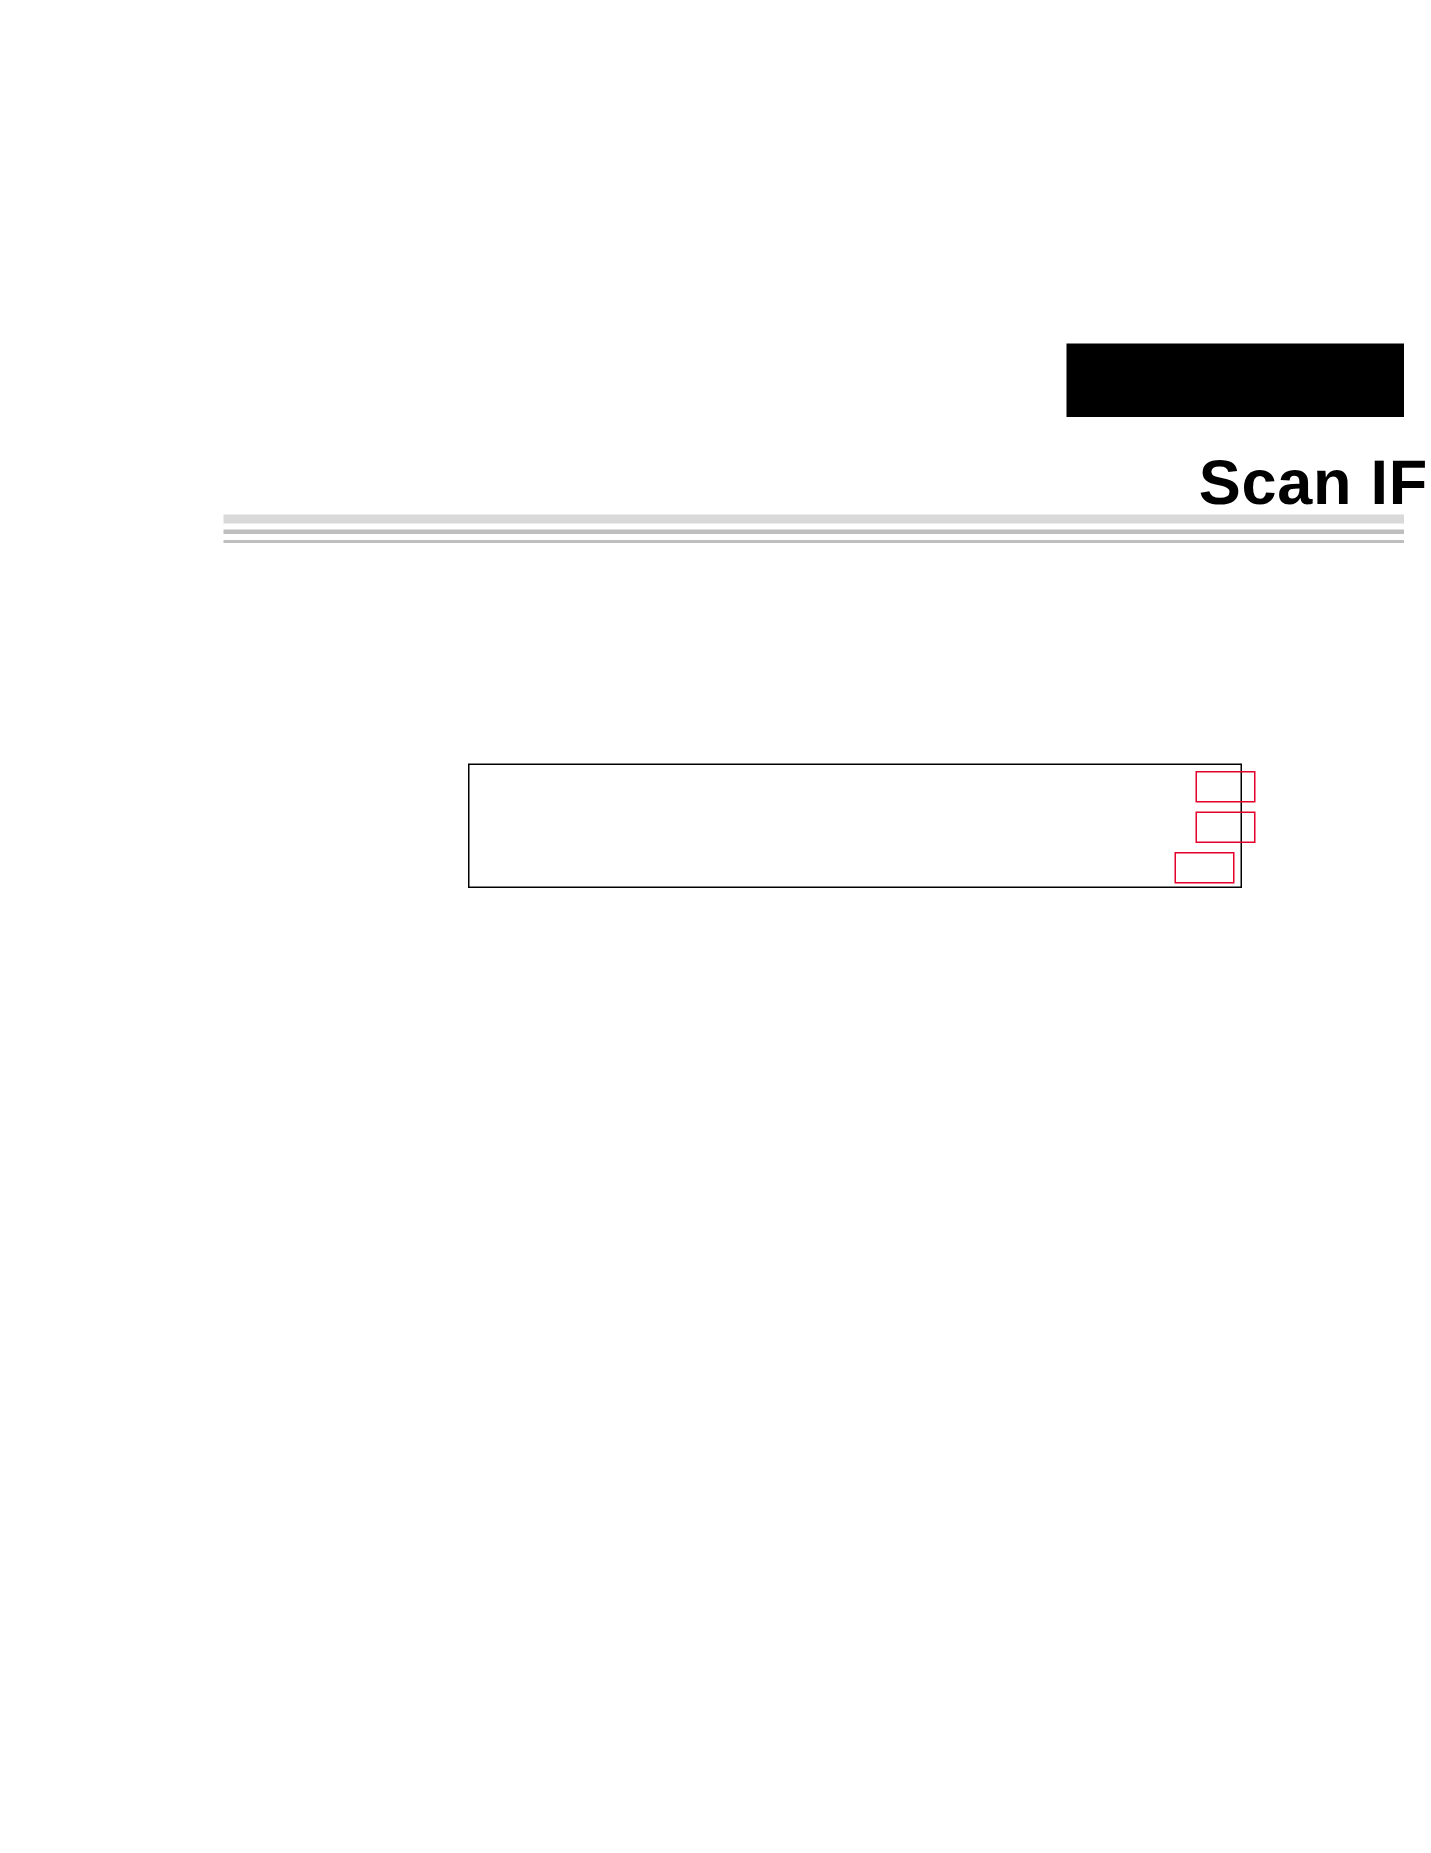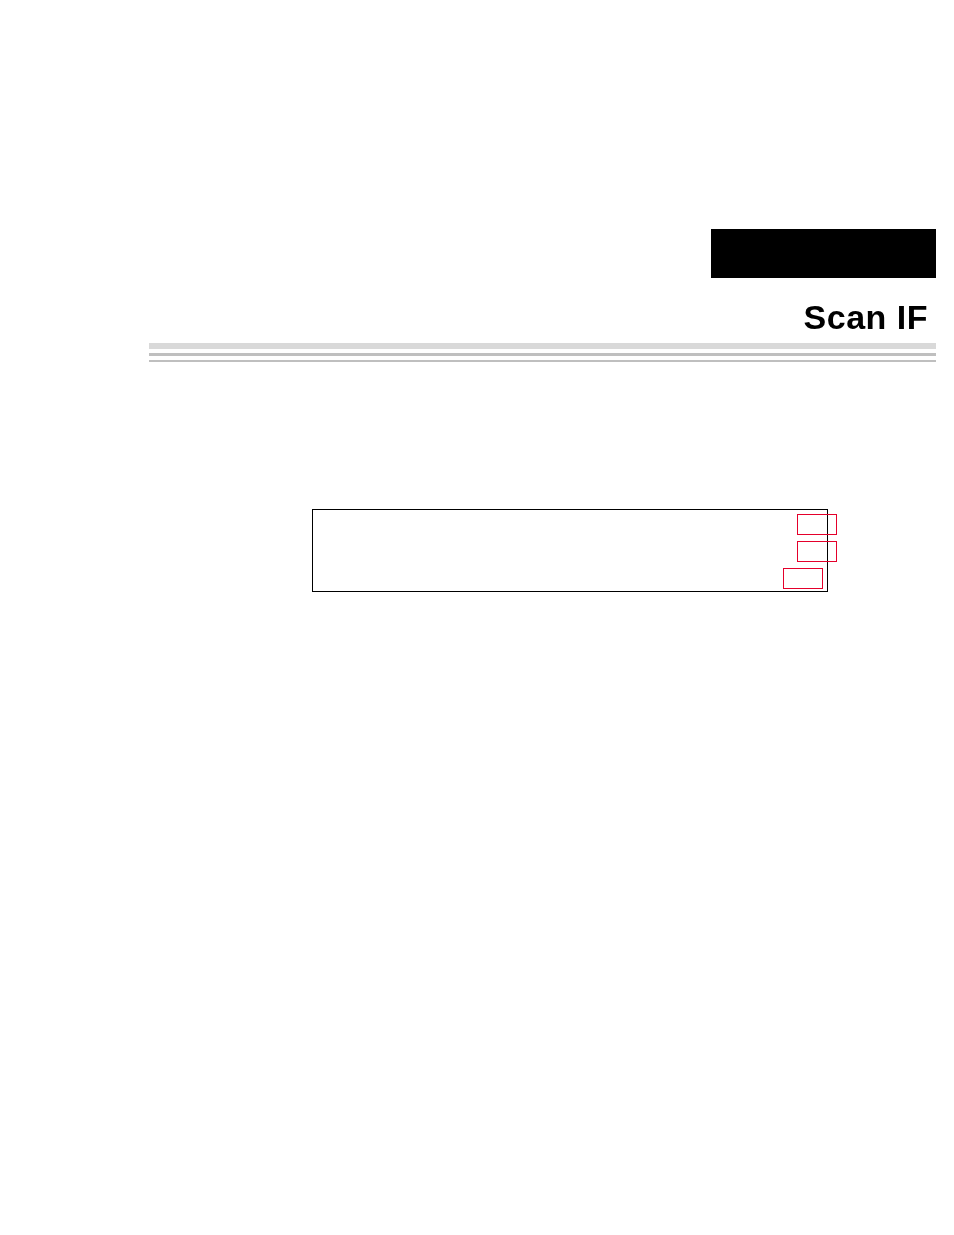--- a/index.html
+++ b/index.html
@@ -20,24 +20,24 @@
     position: absolute;
     top: 229px;
     right: 18px;
     width: 225px;
     height: 49px;
     background: #000;
   }
   .title {
     position: absolute;
     top: 298px;
-    right: 26px;
+    right: 2px;
     font-family: "Arial Black", Arial, sans-serif;
     font-weight: 900;
-    font-size: 34px;
+    font-size: 42px;
     letter-spacing: 0.5px;
   }
   .rules {
     position: absolute;
     left: 149px;
     right: 18px;
     top: 343px;
   }
   .rules .bar {
     height: 6px;

